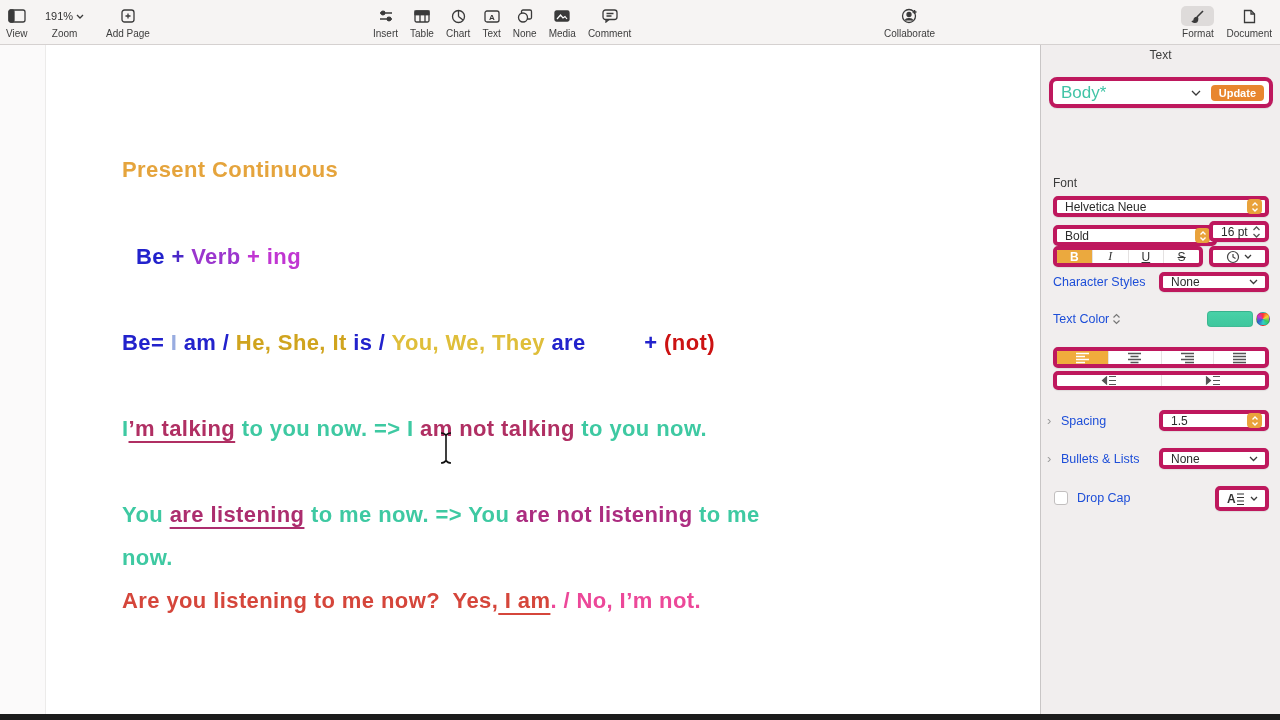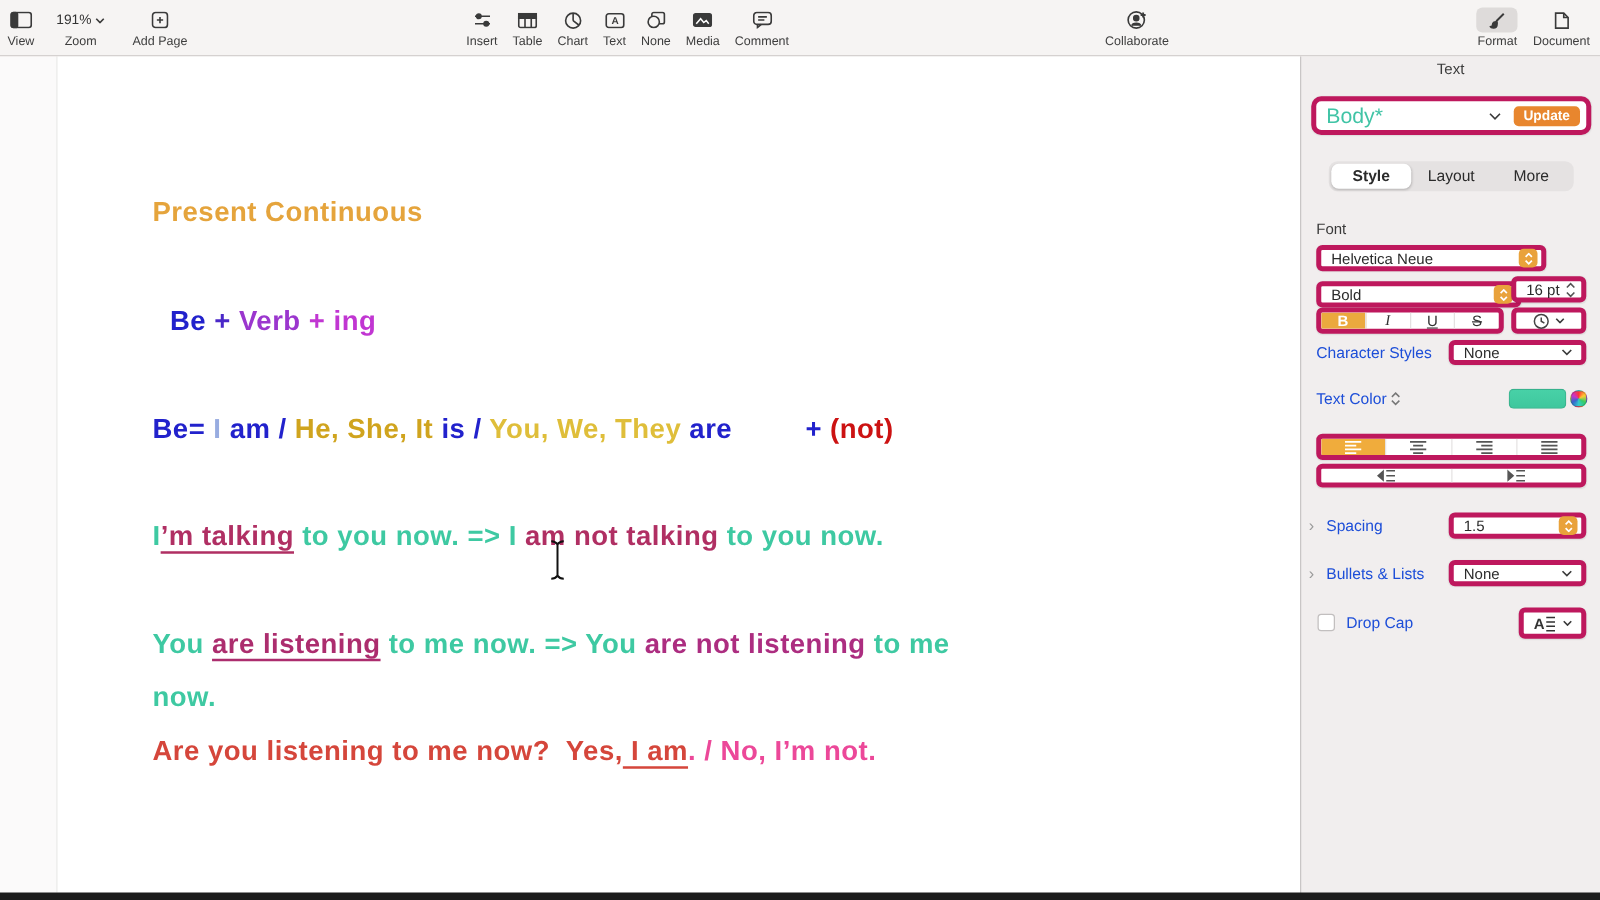--- a/index.html
+++ b/index.html
@@ -225,29 +225,24 @@
   <div class="sb-title">Text</div>
 
   <div class="sb-abs field" style="left:8px; top:32px; width:224px; height:31px; border-radius:8px;">
     <div class="field-text body-style">Body*</div>
     <svg class="glyph" width="10" height="6" viewBox="0 0 10 6" style="margin-right:10px;">
         <path d="M1 1 L5 5 L9 1"></path>
       </svg>
     <span class="update-btn" style="margin-right:5px;">Update</span>
   </div>
 
-  <div class="sb-abs seg" style="left:22px; top:84px; width:196px;">
-    <div class="sel" style="font-weight:bold;">Style</div>
-    <div>Layout</div>
-    <div>More</div>
-  </div>
 
   <div class="sb-abs sb-minor" style="left:12px; top:131px;">Font</div>
 
-  <div class="sb-abs field" style="left:12px; top:151px; width:184px; height:21px;">
+  <div class="sb-abs field" style="left:12px; top:151px; width:216px; height:21px;">
     <div class="field-text">Helvetica Neue</div>
     <div class="stepper-orange">
       <svg width="8" height="10" viewBox="0 0 8 10" stroke="#fff" fill="none" stroke-width="1.4">
         <path d="M1.5 3.5 L4 1 L6.5 3.5 M1.5 6.5 L4 9 L6.5 6.5"></path>
         </svg>
     </div>
   </div>
 
   <div class="sb-abs field" style="left:12px; top:180px; width:164px; height:21px;">
     <div class="field-text">Bold</div>

